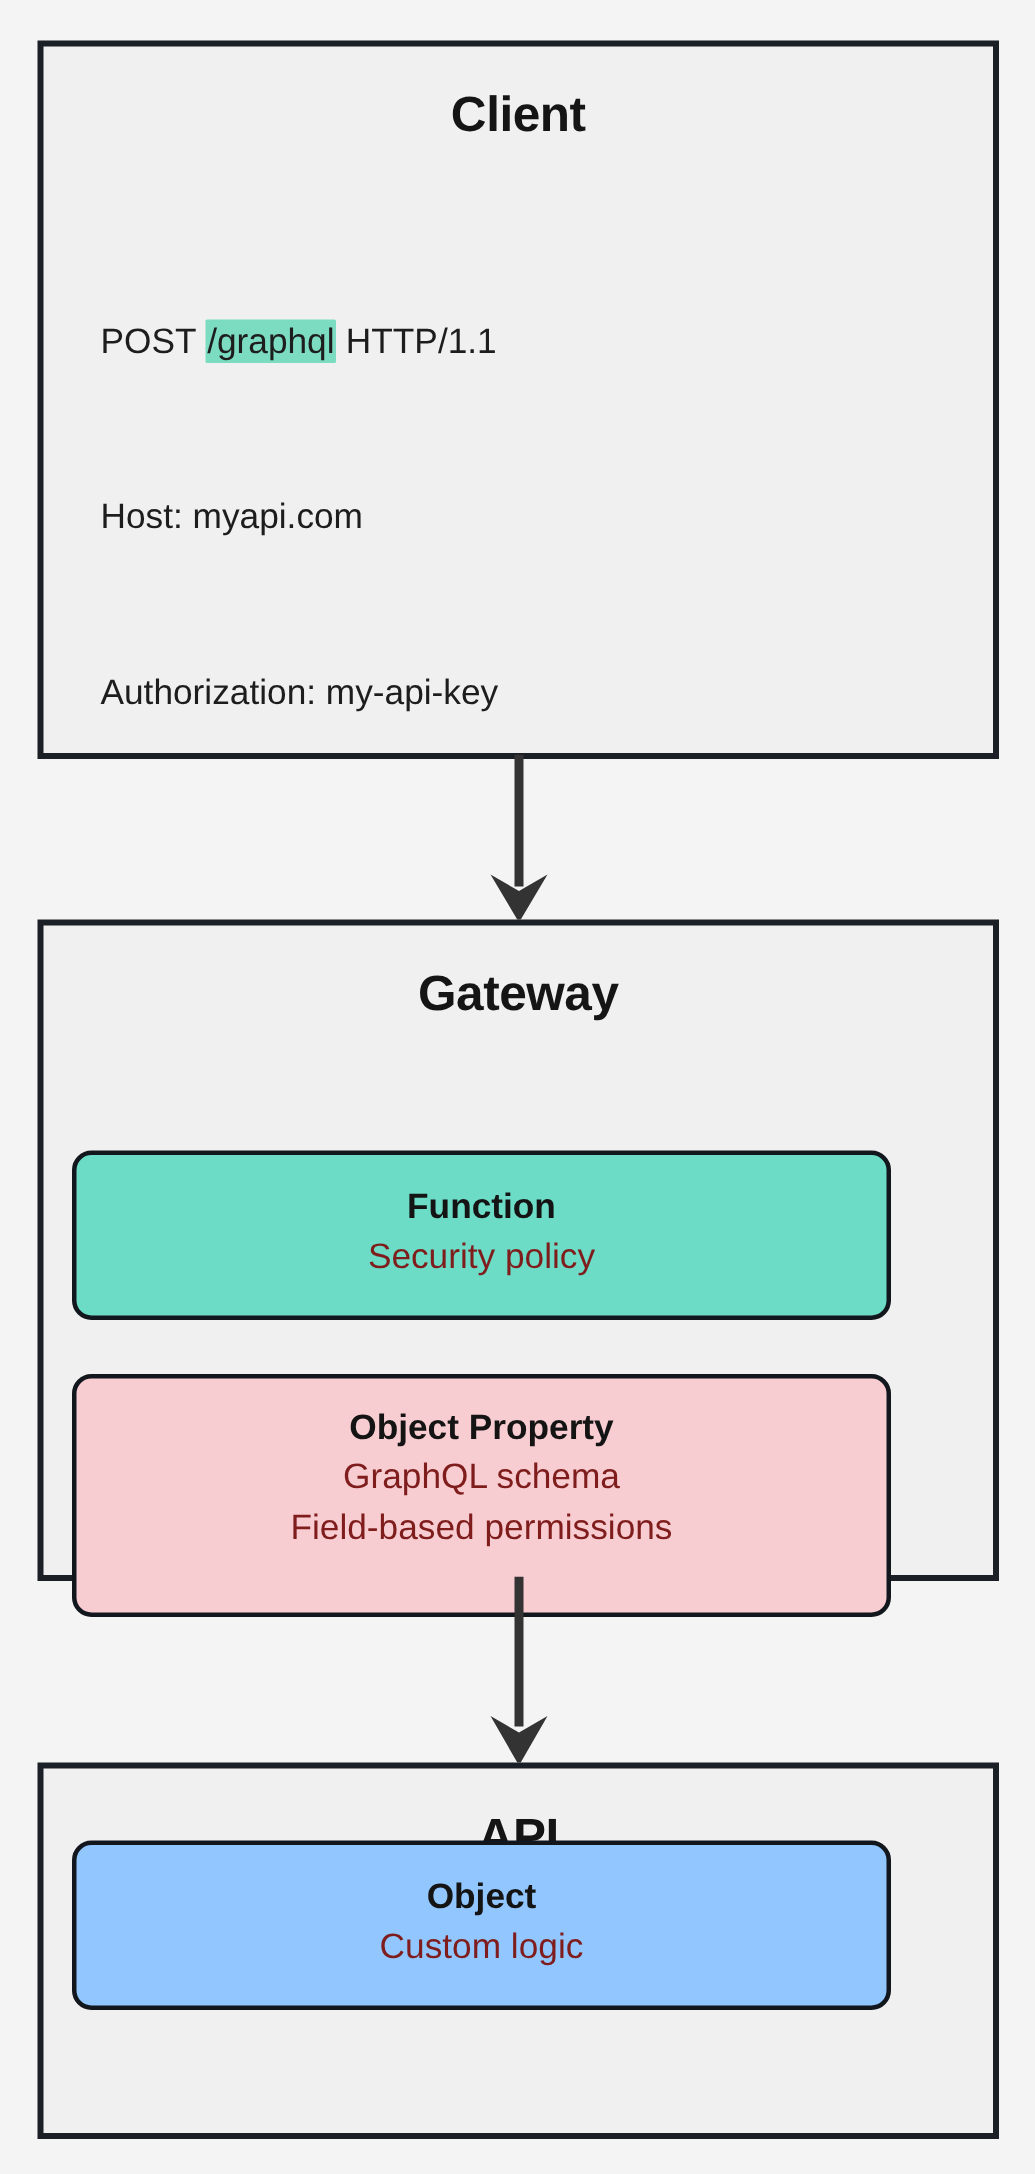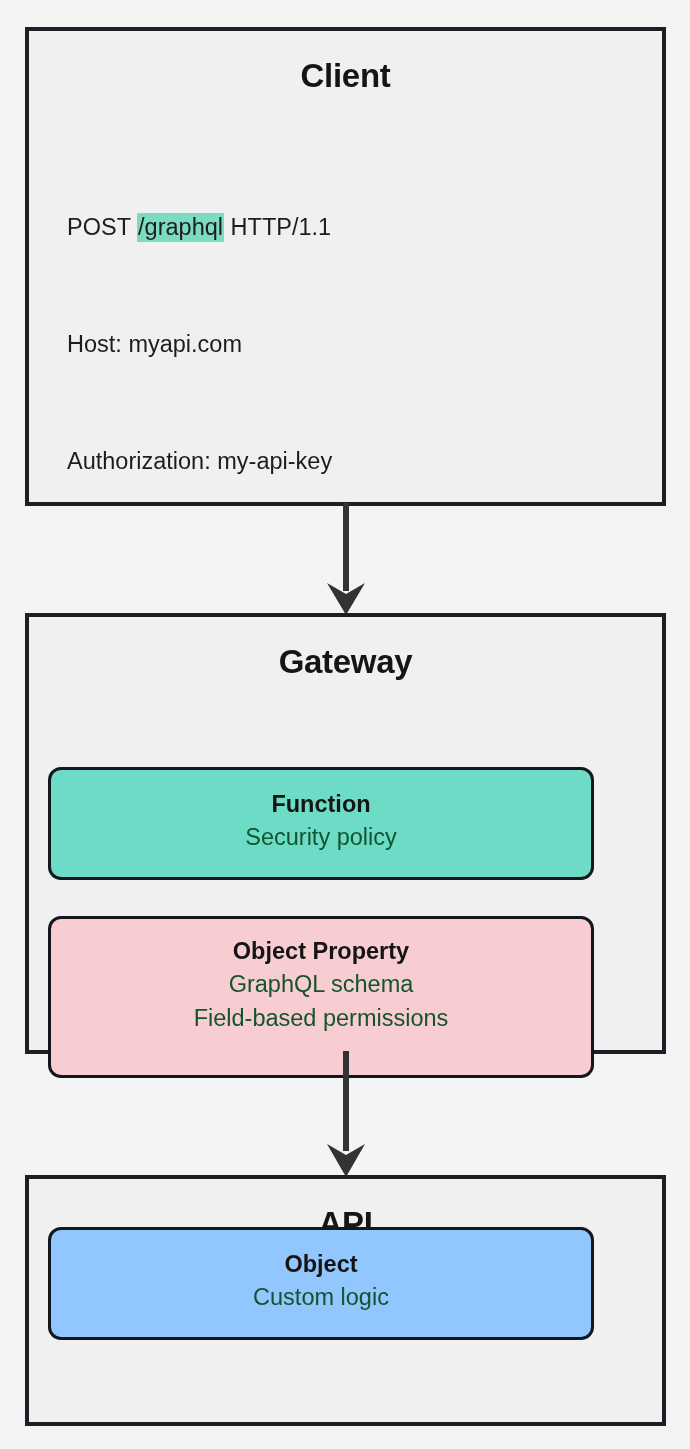--- a/index.html
+++ b/index.html
@@ -78,21 +78,21 @@
   }
   .card-title {
     font-weight: bold;
     font-size: 23.5px;
     line-height: 32px;
     color: #141414;
   }
   .card-line {
     font-size: 23.5px;
     line-height: 34px;
-    color: #14532d;
+    color: #7f1d1d;
   }
 
   #card-function {
     top: 741px; height: 113px;
     background: #6cdcc7;
     margin-top: 26px;
   }
   #card-object-property {
     top: 916px; height: 162px;
     background: #f8cdd2;

